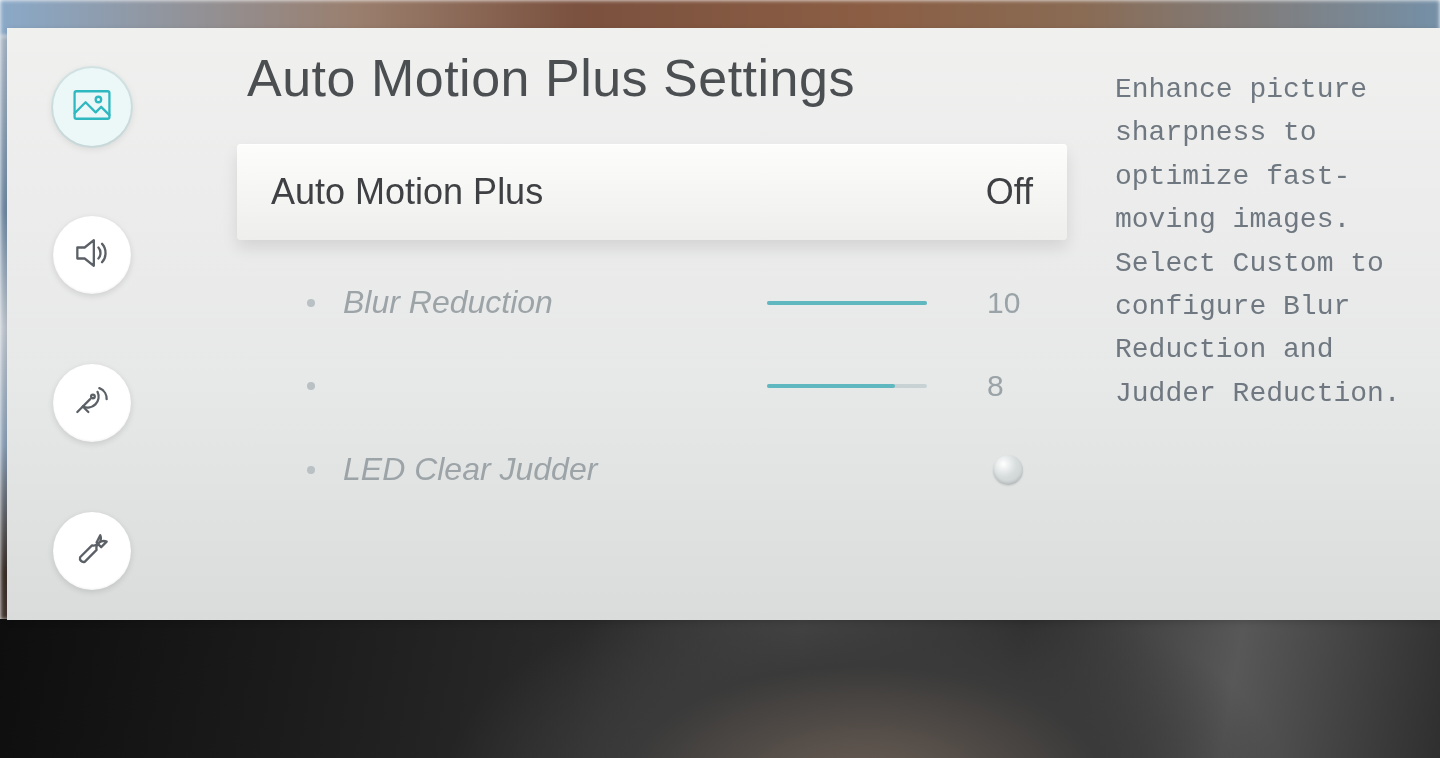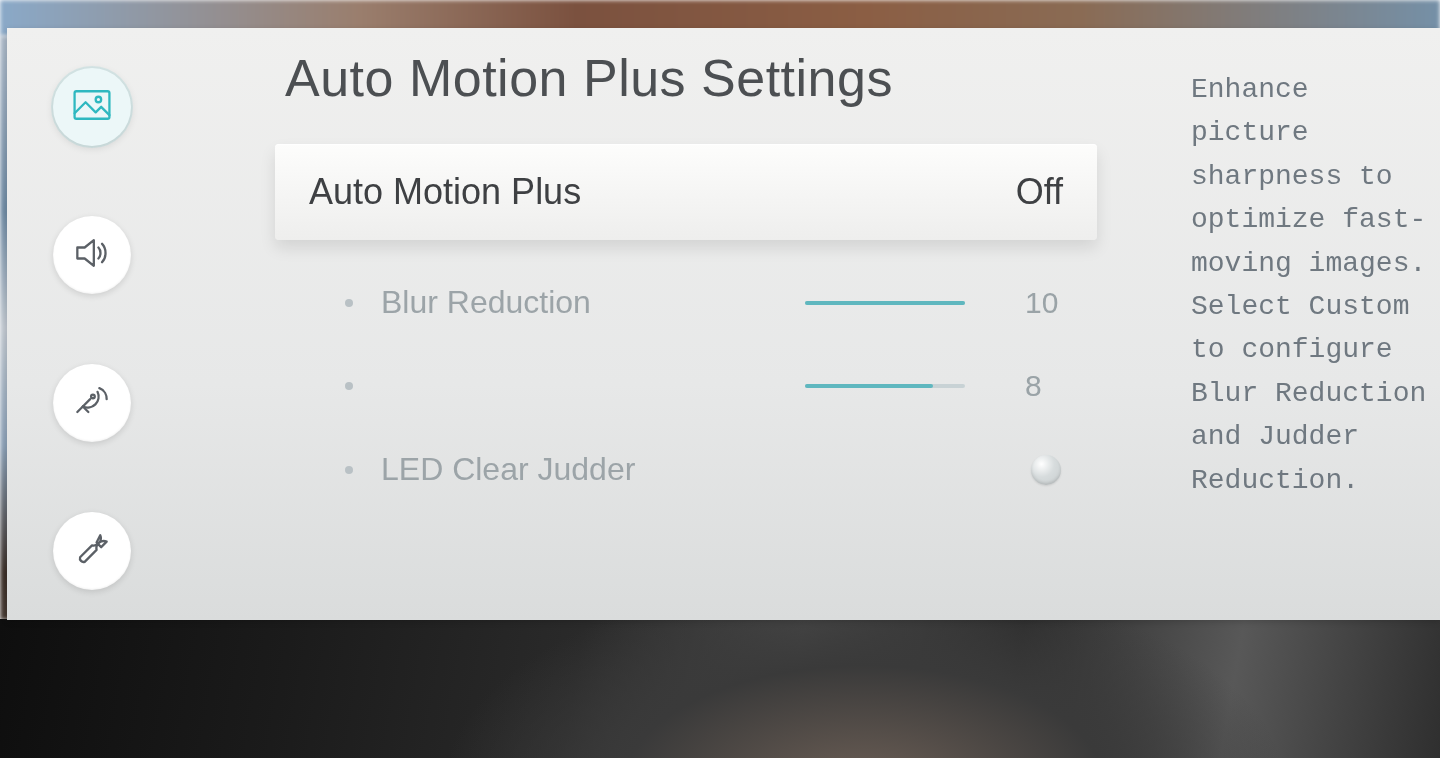--- a/index.html
+++ b/index.html
@@ -17,21 +17,20 @@
       radial-gradient(600px 300px at 60% 120%, #6b5e55 0%, #3a3a3a 40%, transparent 70%),
       linear-gradient(100deg, #0e0e0e 0%, #1b1b1b 20%, #2a2a2a 40%, #4a4a4a 55%, #2d2d2d 70%, #585858 85%, #2f2f2f 100%); }
 
   
   .panel {
     position: absolute;
     left: 7px; top: 28px; right: 0; height: 592px;
     background: linear-gradient(180deg, #f0f0ef 0%, #e7e8e8 60%, #dadcdc 100%);
     display: flex;
     box-shadow: 0 2px 6px rgba(0,0,0,.15);
-    gap: 38px;
   }
 
   
   .sidebar {
     width: 170px;
     padding-top: 40px;
     display: flex;
     flex-direction: column;
     align-items: center;
     gap: 70px;
@@ -64,34 +63,34 @@
     margin-bottom: 36px;
   }
   .card {
     background: linear-gradient(180deg, #fdfdfc 0%, #eeeeed 100%);
     border-radius: 4px;
     height: 96px;
     padding: 0 34px;
     display: flex; align-items: center; justify-content: space-between;
     box-shadow: 0 8px 16px rgba(0,0,0,.10), 0 1px 0 rgba(255,255,255,.9) inset;
     margin-left: -10px;
-    margin-right: 18px;
+    margin-right: 10px;
   }
   .card .label { font-size: 36px; color: #3e4043; font-weight: 500; }
   .card .value { font-size: 36px; color: #3e4043; }
 
   .sub-list { margin-top: 20px; }
   .row {
     display: flex; align-items: center;
     padding: 24px 30px 24px 60px;
     color: #9ca4a8;
     font-size: 32px;
   }
   .row .bullet { width: 8px; height: 8px; border-radius: 50%; background: #b9c1c5; margin-right: 28px; flex: none; }
-  .row .rlabel { flex: 0 0 380px; }
+  .row .rlabel { flex: 0 0 380px; font-style: italic; }
   .row .slider {
     flex: 0 0 160px;
     height: 4px;
     background: #c8d2d5;
     border-radius: 2px;
     position: relative;
     margin-left: auto;
     margin-right: 60px;
   }
   .row .slider .fill { position: absolute; left: 0; top: 0; bottom: 0; background: #5fb7bf; border-radius: 2px; }

